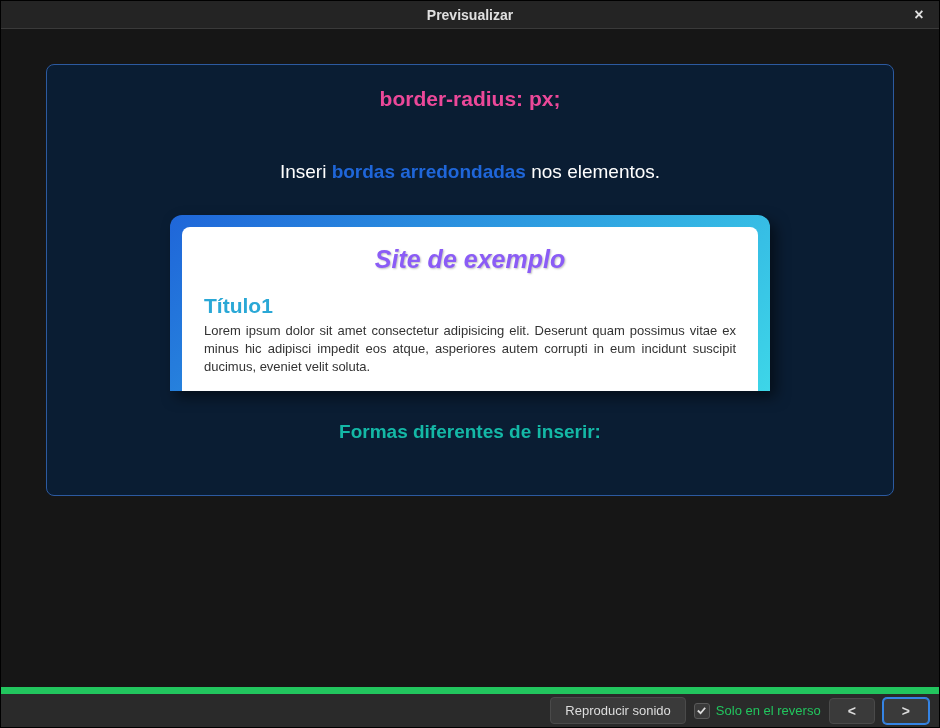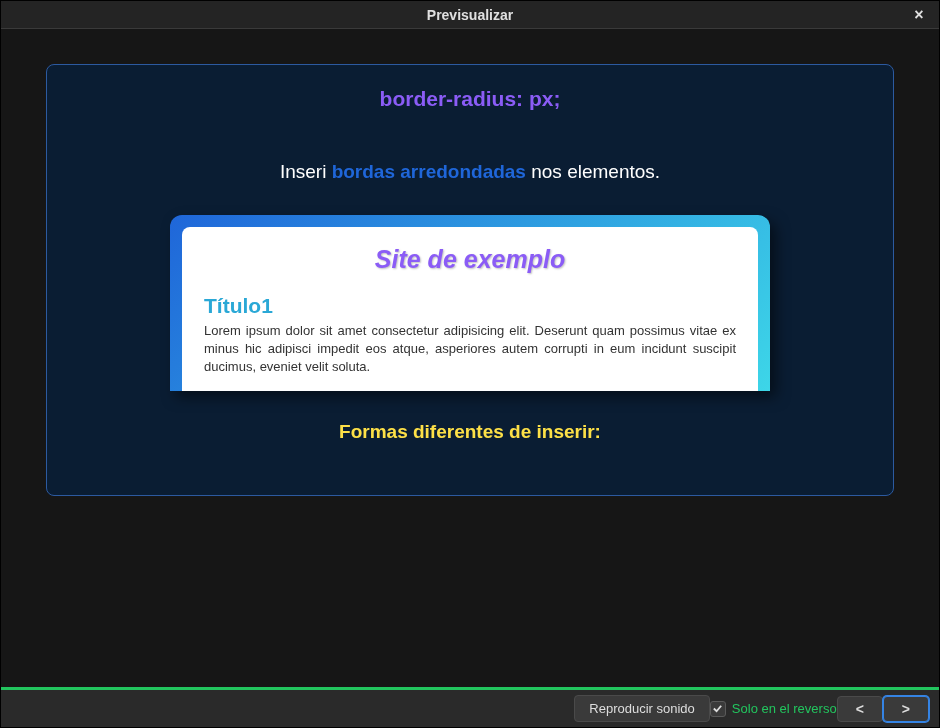--- a/index.html
+++ b/index.html
@@ -60,21 +60,21 @@
     }
     .card {
       background: #0a1d33;
       border: 1px solid #2c5aa0;
       border-radius: 8px;
       padding: 22px 30px 30px 30px;
       color: #fff;
     }
     .card-title {
       text-align: center;
-      color: #8b5cf6;
+      color: #ec4899;
       font-size: 21px;
       font-weight: 700;
       margin-bottom: 50px;
     }
     .desc-line {
       text-align: center;
       color: #fff;
       font-size: 19px;
       margin-bottom: 32px;
     }
@@ -116,42 +116,43 @@
       margin-bottom: 4px;
     }
     .example-text {
       color: #333;
       font-size: 13px;
       line-height: 1.4;
       text-align: justify;
     }
     .subheading {
       text-align: center;
-      color: #fde047;
+      color: #14b8a6;
       font-size: 19px;
       font-weight: 700;
       margin-bottom: 22px;
     }
     .list {
       padding-left: 40px;
       color: #fff;
       font-size: 18px;
       line-height: 1.4;
     }
     .list li {
       margin-bottom: 1px;
     }
     .footer {
       height: 40px;
       background: #2a2a2a;
-      border-top: 3px solid #22c55e;
+      border-top: 7px solid #22c55e;
       display: flex;
       align-items: center;
       justify-content: flex-end;
       padding: 0 10px;
+      gap: 8px;
     }
     .btn {
       background: #3a3a3a;
       border: 1px solid #4a4a4a;
       border-radius: 4px;
       color: #ddd;
       font-size: 13px;
       padding: 5px 14px;
       cursor: pointer;
     }

